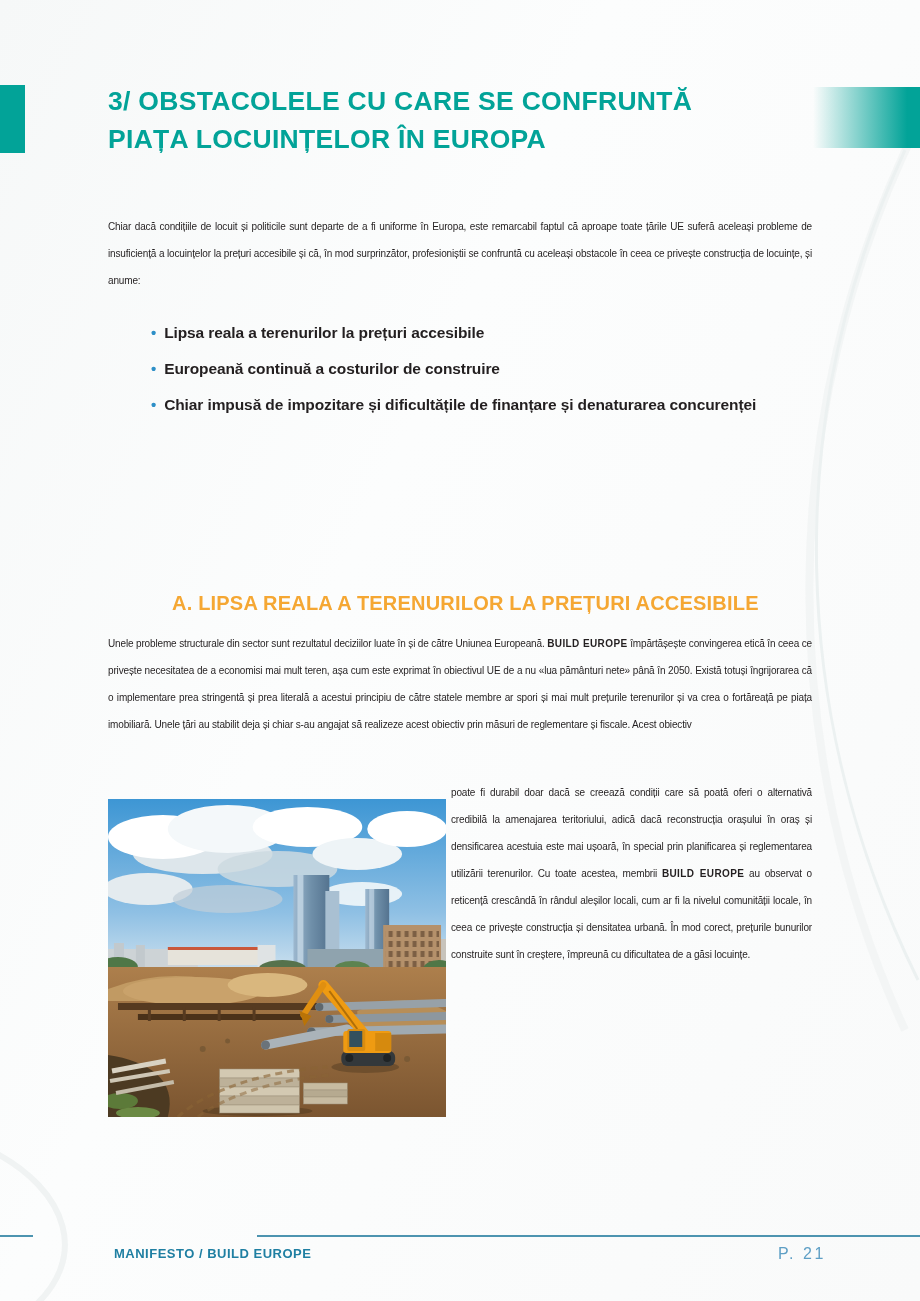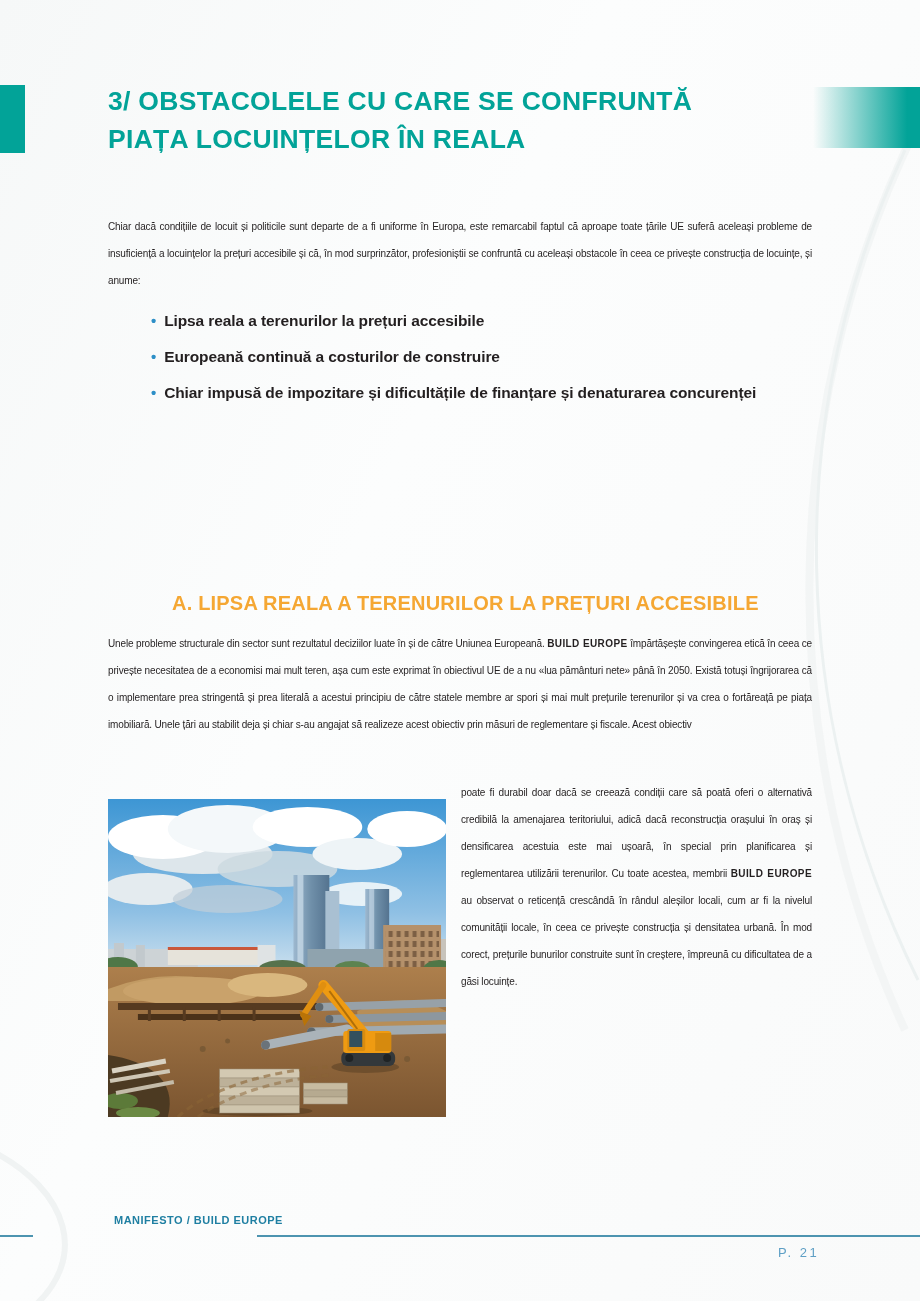--- a/index.html
+++ b/index.html
@@ -20,66 +20,66 @@
     position:absolute;left:108px;top:82px;margin:0;
     font-size:26.5px;font-weight:bold;line-height:38px;letter-spacing:.3px;
     color:var(--accent-teal,#02a398);
   }
   .title .tl{display:block;}
   .body{
     font-size:10px;line-height:27px;letter-spacing:-0.15px;
     text-align:justify;margin:0;color:var(--text-dark,#231f20);
   }
   .intro{position:absolute;left:108px;top:213px;width:704px;}
-  .bullets{position:absolute;left:151px;top:308px;width:660px;margin:0;padding:0;list-style:none;}
+  .bullets{position:absolute;left:151px;top:320px;width:660px;margin:0;padding:0;list-style:none;}
   .bullets li{margin:0 0 10px 0;font-weight:bold;font-size:15.5px;line-height:26px;letter-spacing:-0.1px;}
   .dot{color:var(--bullet-blue,#2d8fc7);margin-right:8px;font-size:15px;}
   .section-heading{
     position:absolute;left:172px;top:592px;margin:0;
     font-size:20px;font-weight:bold;letter-spacing:.2px;
     color:var(--heading-orange,#f5a733);
     text-align:center;
   }
   .section-intro{position:absolute;left:108px;top:630px;width:704px;}
   .rich-b{font-weight:bold;letter-spacing:.4px;}
-  .media-row{position:absolute;left:108px;top:779px;width:704px;display:flex;gap:15px;align-items:flex-start;}
+  .media-row{position:absolute;left:108px;top:779px;width:704px;display:flex;gap:5px;align-items:flex-start;}
   .photo{width:338px;height:318px;flex:0 0 338px;margin-top:20px;overflow:hidden;}
   .photo svg{display:block;width:100%;height:100%;}
   .beside{width:351px;flex:1 1 auto;}
   .footer-line{position:absolute;height:2px;background:var(--footer-line,#4d94b0);}
   .footer-line.left{left:0;top:1235px;width:33px;}
   .footer-line.right{left:257px;top:1235px;width:663px;}
   .footer-brand{
-    position:absolute;left:114px;top:1214px;
-    font-size:11px;font-weight:bold;letter-spacing:.5px;
+    position:absolute;left:114px;top:1246px;
+    font-size:13px;font-weight:bold;letter-spacing:.5px;
     color:var(--footer-teal,#1f7fa2);
   }
   .page-number{
     position:absolute;left:778px;top:1245px;
-    font-size:13px;letter-spacing:2.5px;
+    font-size:16px;letter-spacing:2.5px;
     color:var(--pagenum-blue,#5e9fc5);
   }
 </style>
 </head>
 <body>
 
 <div class="page">
 
   <svg class="deco" viewBox="0 0 920 1301" aria-hidden="true">
     <path d="M920,120 C770,420 780,760 905,1030" stroke="#f1f4f4" stroke-width="8" fill="none" opacity="0.8"></path>
     <path d="M905,150 C780,420 790,720 918,980" stroke="#ecf1f1" stroke-width="3" fill="none"></path>
     <path d="M-10,1150 C70,1190 90,1260 30,1310" stroke="#f0f3f3" stroke-width="6" fill="none"></path>
   </svg>
 
   <div class="accent-left"></div>
   <div class="accent-right"></div>
 
   <h1 class="title">
     <span class="tl">3/ OBSTACOLELE CU CARE SE CONFRUNTĂ</span>
-    <span class="tl">PIAȚA LOCUINȚELOR ÎN REALA</span>
+    <span class="tl">PIAȚA LOCUINȚELOR ÎN EUROPA</span>
   </h1>
 
   <p class="body intro">Chiar dacă condițiile de locuit și politicile sunt departe de a fi uniforme în Europa, este remarcabil faptul că aproape toate țările UE suferă aceleași probleme de insuficiență a locuințelor la prețuri accesibile și că, în mod surprinzător, profesioniștii se confruntă cu aceleași obstacole în ceea ce privește construcția de locuințe, și anume:</p>
 
   <ul class="bullets">
     <li><span class="dot">•</span><span>Lipsa reala a terenurilor la prețuri accesibile</span></li>
     <li><span class="dot">•</span><span>Europeană continuă a costurilor de construire</span></li>
     <li><span class="dot">•</span><span>Chiar impusă de impozitare și dificultățile de finanțare și denaturarea concurenței</span></li>
   </ul>
 

